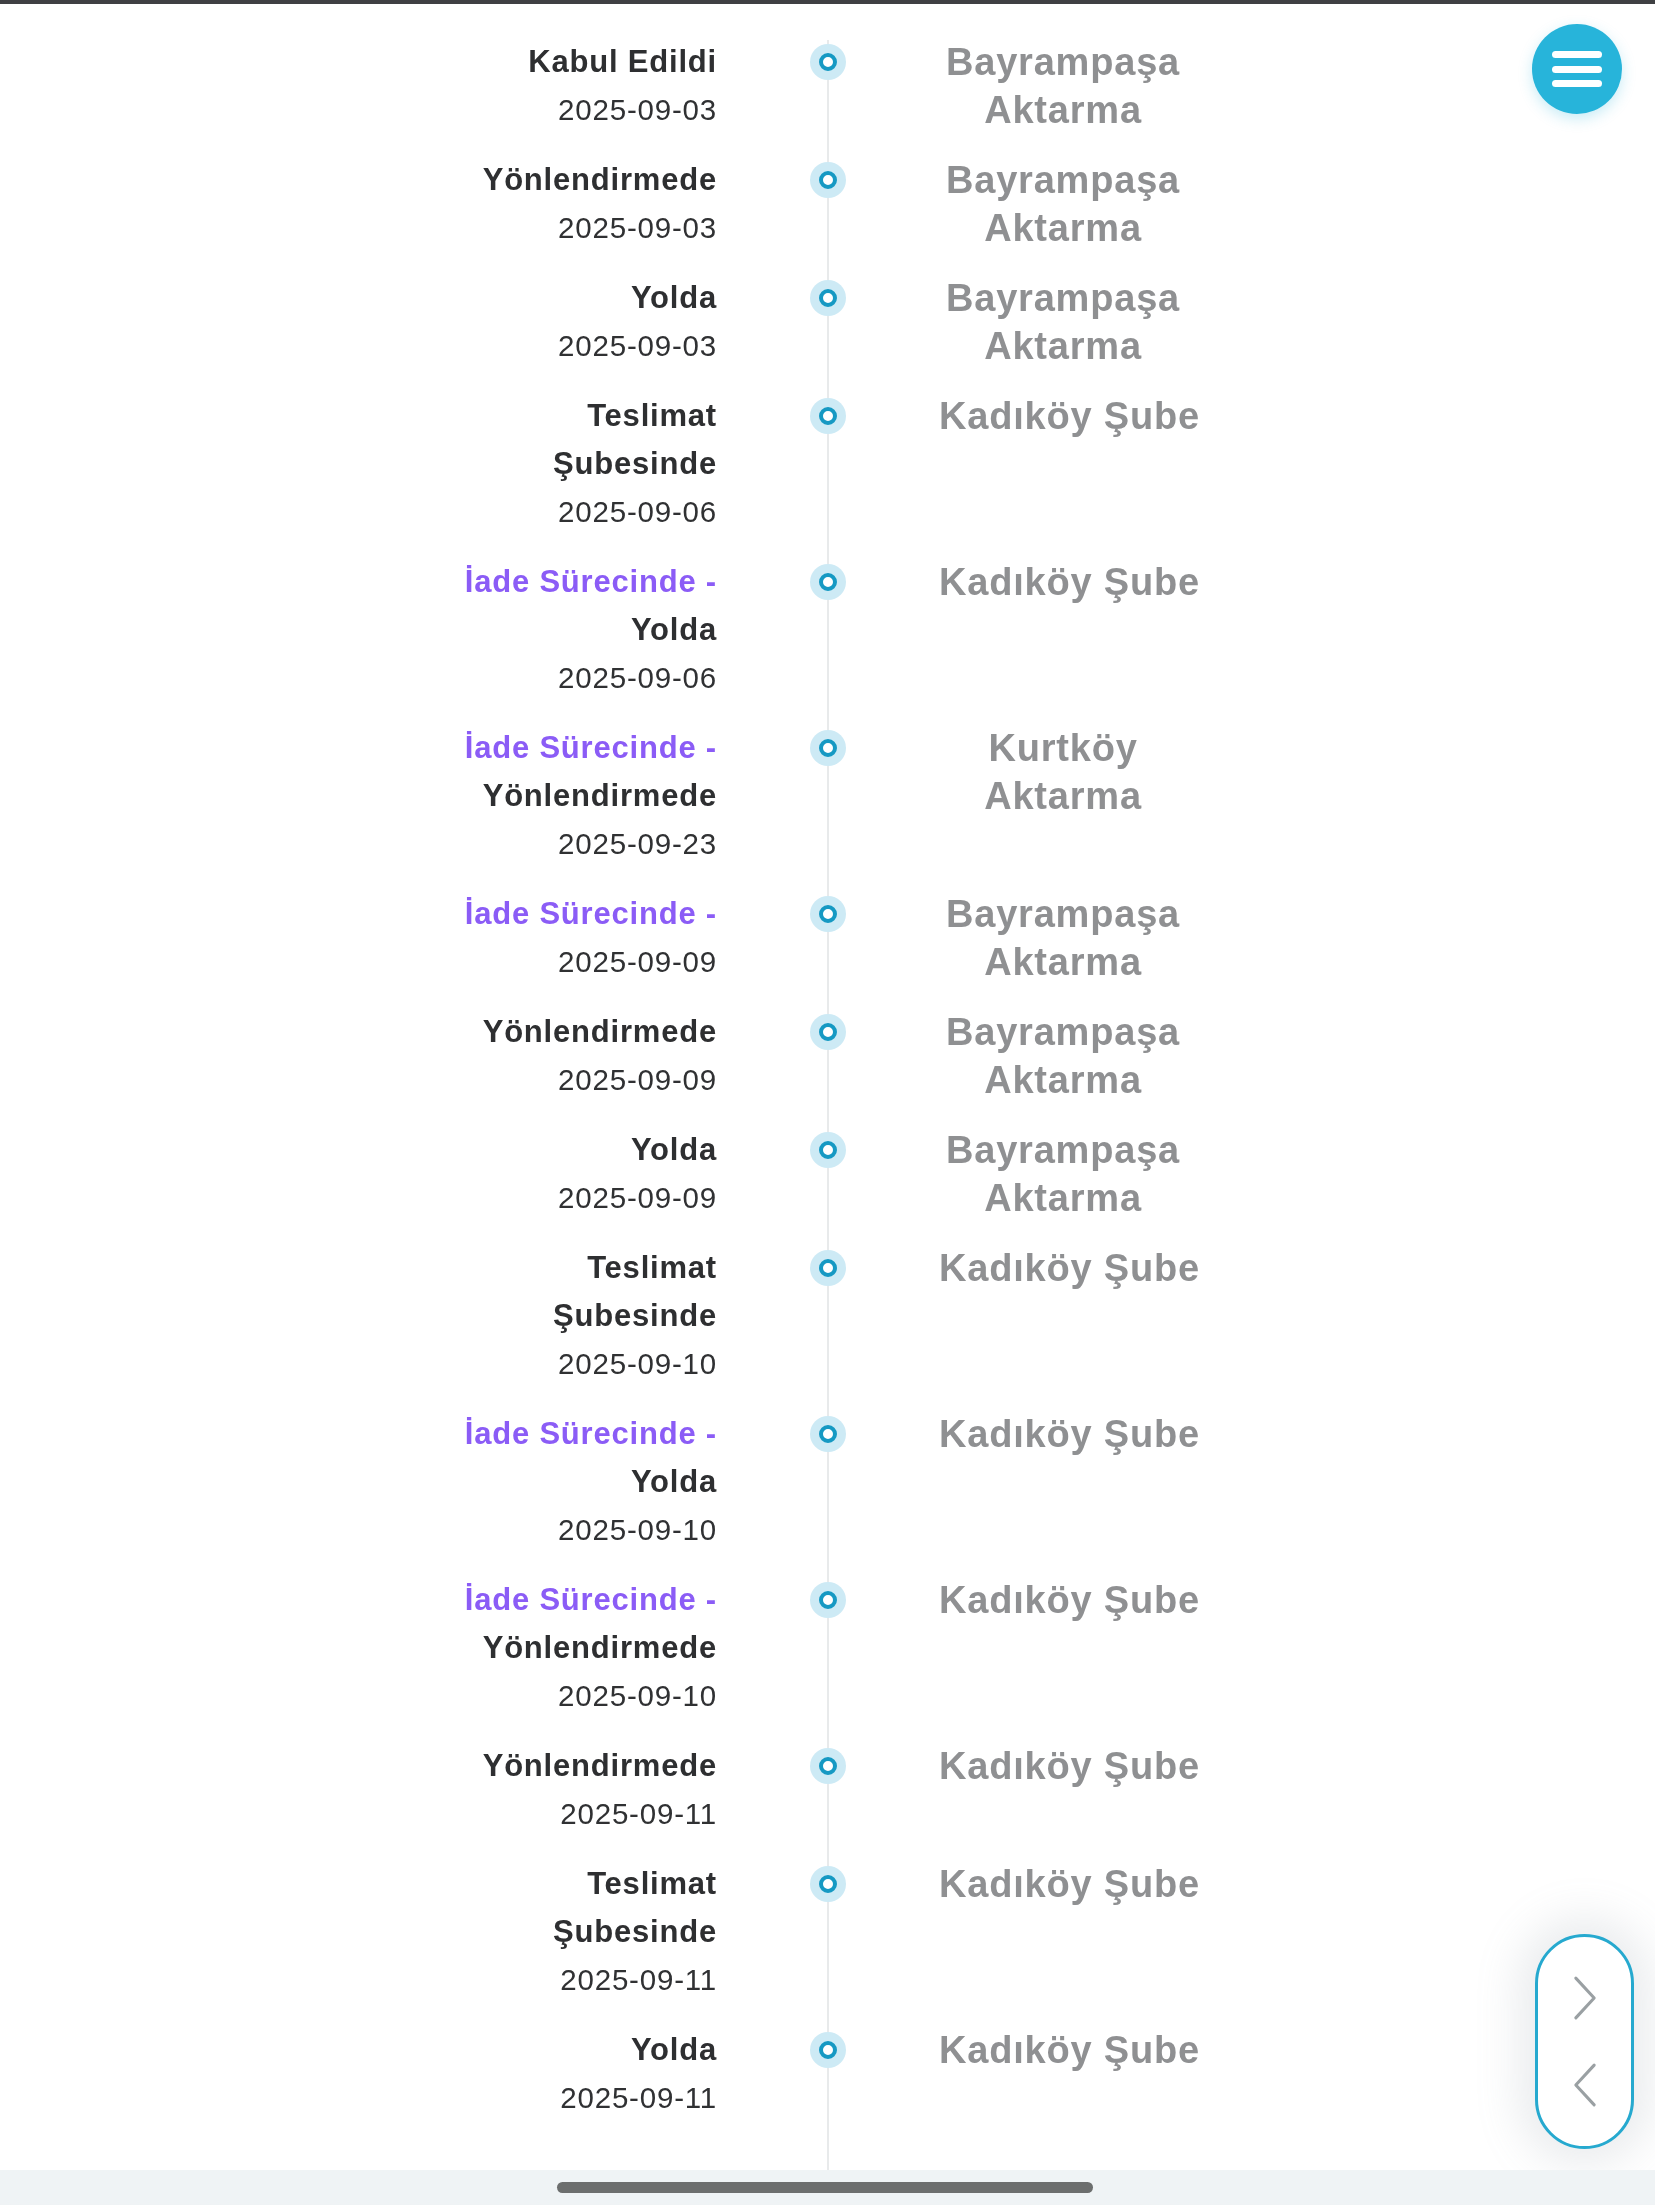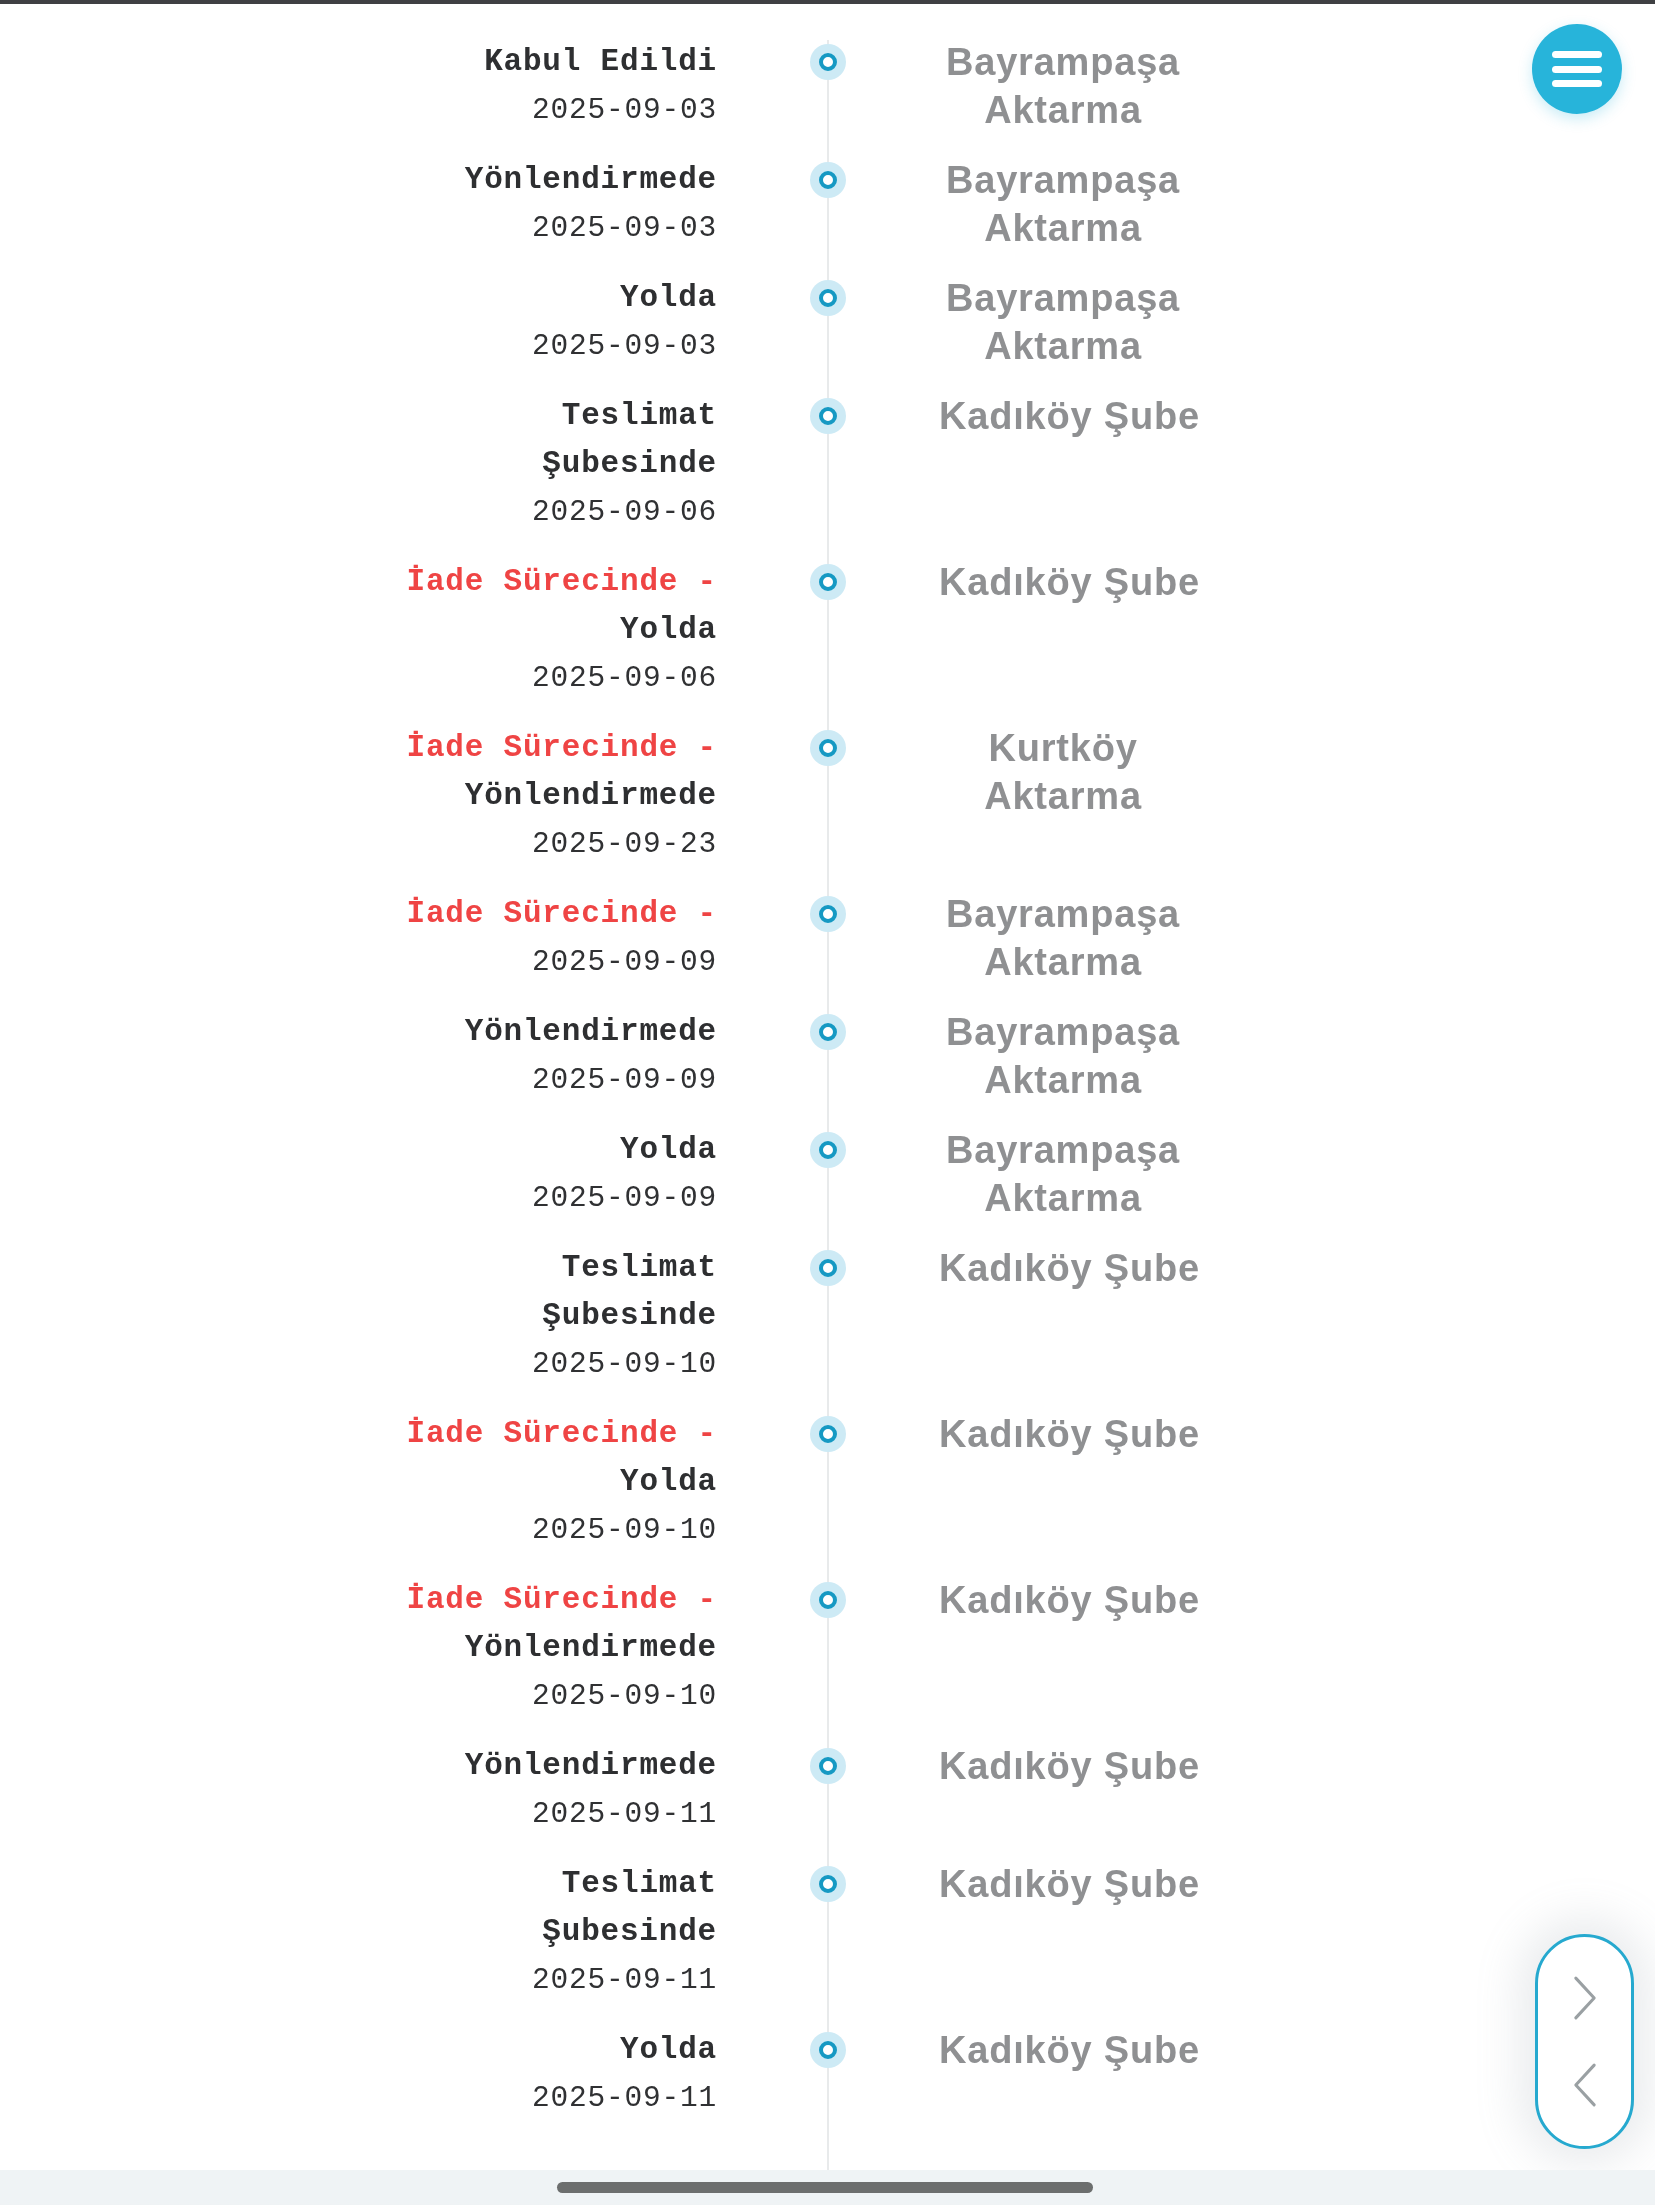--- a/index.html
+++ b/index.html
@@ -17,23 +17,23 @@
     background:#27b4da;border:none;display:flex;flex-direction:column;
     align-items:center;justify-content:center;gap:7.8px;cursor:pointer;padding:0;
     box-shadow:0 4.7px 14px rgba(39,180,218,0.25);
   }
   .menu-bar{width:50px;height:7px;border-radius:3.9px;background:#ffffff;}
 
   
   .tl-line{position:absolute;left:827px;top:40px;width:1.6px;height:2130px;background:#e8eaeb;}
   .entries{position:absolute;top:38px;left:0;display:flex;flex-direction:column;gap:22px;}
   .entry{display:flex;align-items:flex-start;}
-  .status-col{width:717px;text-align:right;font-family:Liberation Mono, monospace;}
+  .status-col{width:717px;text-align:right;}
   .status-line{font-size:31px;font-weight:bold;color:#2e2f31;line-height:48px;letter-spacing:0.8px;white-space:nowrap;}
-  .status-line.return{color:#ef4444;}
+  .status-line.return{color:#8b5cf6;}
   .status-date{font-size:29.5px;font-weight:400;color:#303133;line-height:48px;letter-spacing:0.8px;}
   .marker-col{width:222px;display:flex;justify-content:center;}
   .marker{
     margin-top:6.2px;width:36px;height:36px;border-radius:50%;
     background:#cdeaf5;display:flex;align-items:center;justify-content:center;
   }
   .marker-core{width:10px;height:10px;border-radius:50%;background:#ffffff;border:4.7px solid #1699c3;}
   .loc-col{width:248px;text-align:center;}
   .loc-line{font-size:38px;font-weight:bold;color:#8f9092;line-height:48px;letter-spacing:0.8px;white-space:nowrap;}
 

